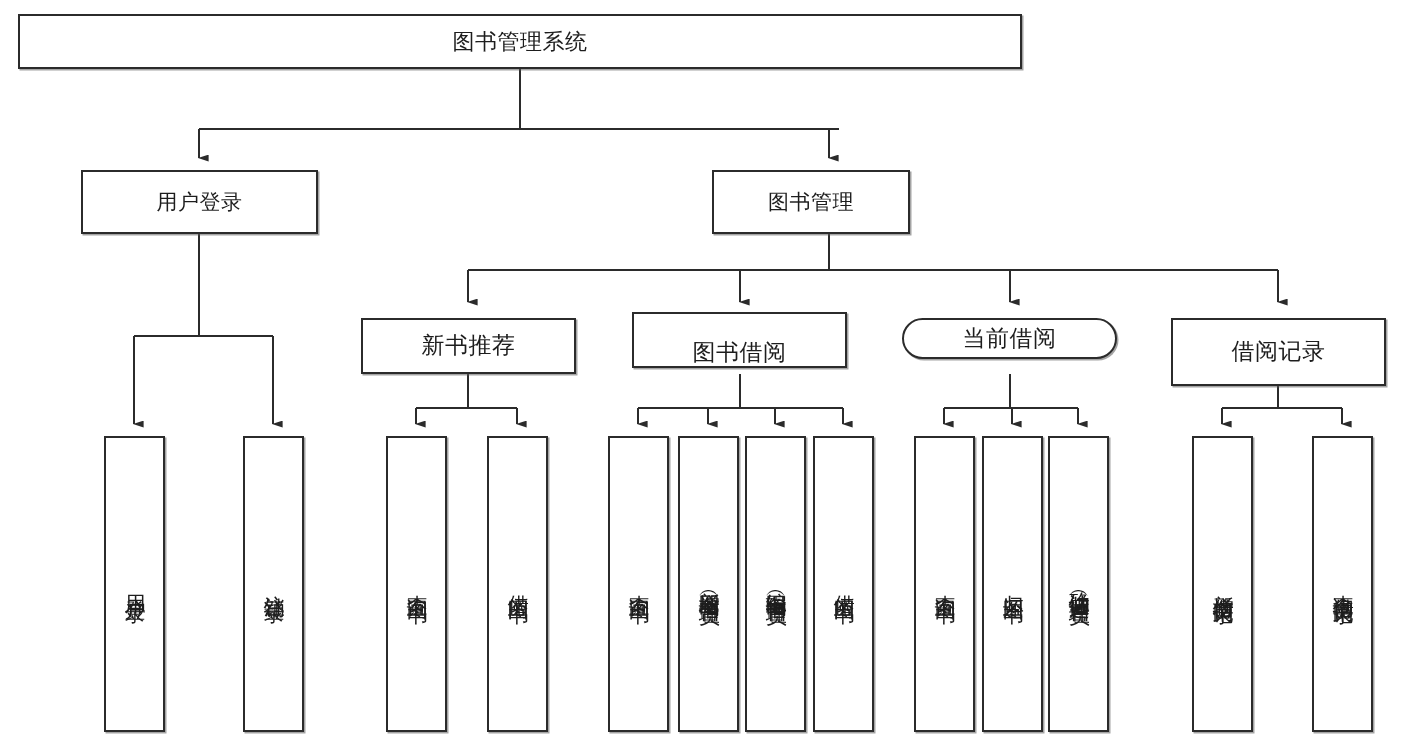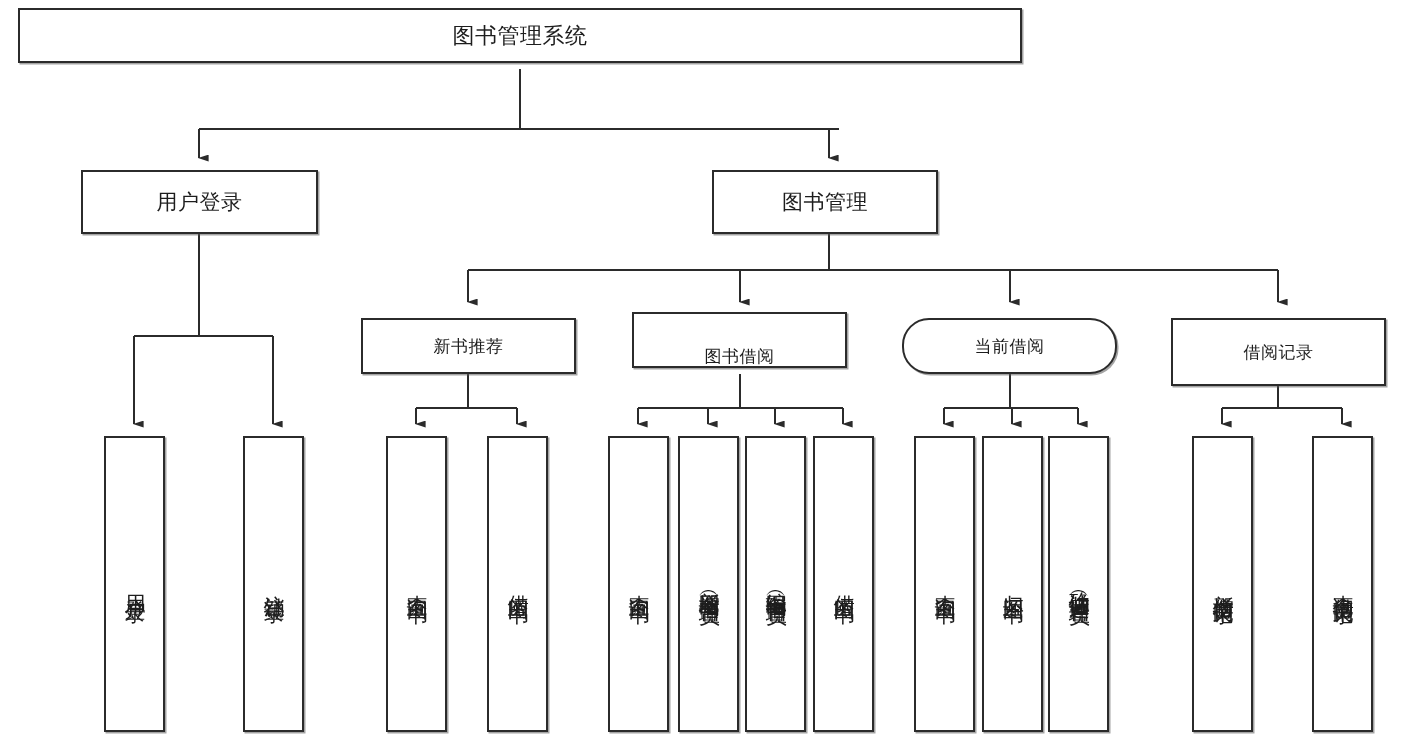--- a/index.html
+++ b/index.html
@@ -39,21 +39,21 @@
   .node-label {
     color: #1d1d1d;
     font-size: 21px;
     line-height: 1.18;
     letter-spacing: 0.5px;
     text-align: center;
     white-space: nowrap;
   }
   .node.root .node-label { font-size: 22px; }
   .node.level2 .node-label { font-size: 21px; }
-  .node.level3 .node-label { font-size: 17px; }
+  .node.level3 .node-label { font-size: 23px; }
   .node.leaf {
     align-items: center;
     justify-content: center;
     padding: 8px 0;
   }
   .node.leaf .node-label {
     writing-mode: vertical-rl;
     text-orientation: upright;
     font-size: 21px;
     line-height: 1.3;
@@ -122,41 +122,41 @@
       <path d="M1012,408 L1012,424" marker-end="url(#arrowhead)"></path>
       <path d="M1078,408 L1078,424" marker-end="url(#arrowhead)"></path>
 
       <path d="M1278,374 L1278,408"></path>
       <path d="M1222,408 L1342,408"></path>
       <path d="M1222,408 L1222,424" marker-end="url(#arrowhead)"></path>
       <path d="M1342,408 L1342,424" marker-end="url(#arrowhead)"></path>
     </g>
   </svg>
 
-  <div class="node root" style="left:18px; top:8px; width:1004px; height:55px;">
+  <div class="node root" style="left:18px; top:14px; width:1004px; height:55px;">
     <span class="node-label">图书管理系统</span>
   </div>
 
   <div class="node level2" style="left:81px; top:170px; width:237px; height:64px;">
     <span class="node-label">用户登录</span>
   </div>
 
-  <div class="node level2" style="left:712px; top:170px; width:226px; height:64px;">
+  <div class="node level2" style="left:712px; top:170px; width:198px; height:64px;">
     <span class="node-label">图书管理</span>
   </div>
 
   <div class="node level3" style="left:361px; top:318px; width:215px; height:56px;">
     <span class="node-label">新书推荐</span>
   </div>
 
   <div class="node level3" style="left:632px; top:312px; width:215px; height:56px;align-items:flex-end;">
     <span class="node-label">图书借阅</span>
   </div>
 
-  <div class="node level3" style="left:902px; top:318px; width:215px; height:56px;border-radius:27px;">
+  <div class="node level3" style="left:902px; top:318px; width:215px; height:41px;border-radius:27px;">
     <span class="node-label">当前借阅</span>
   </div>
 
   <div class="node level3" style="left:1171px; top:318px; width:215px; height:68px;">
     <span class="node-label">借阅记录</span>
   </div>
 
   <div class="node leaf" style="left:104px; top:436px; width:61px; height:296px;">
     <span class="node-label">用户登录</span>
   </div>

